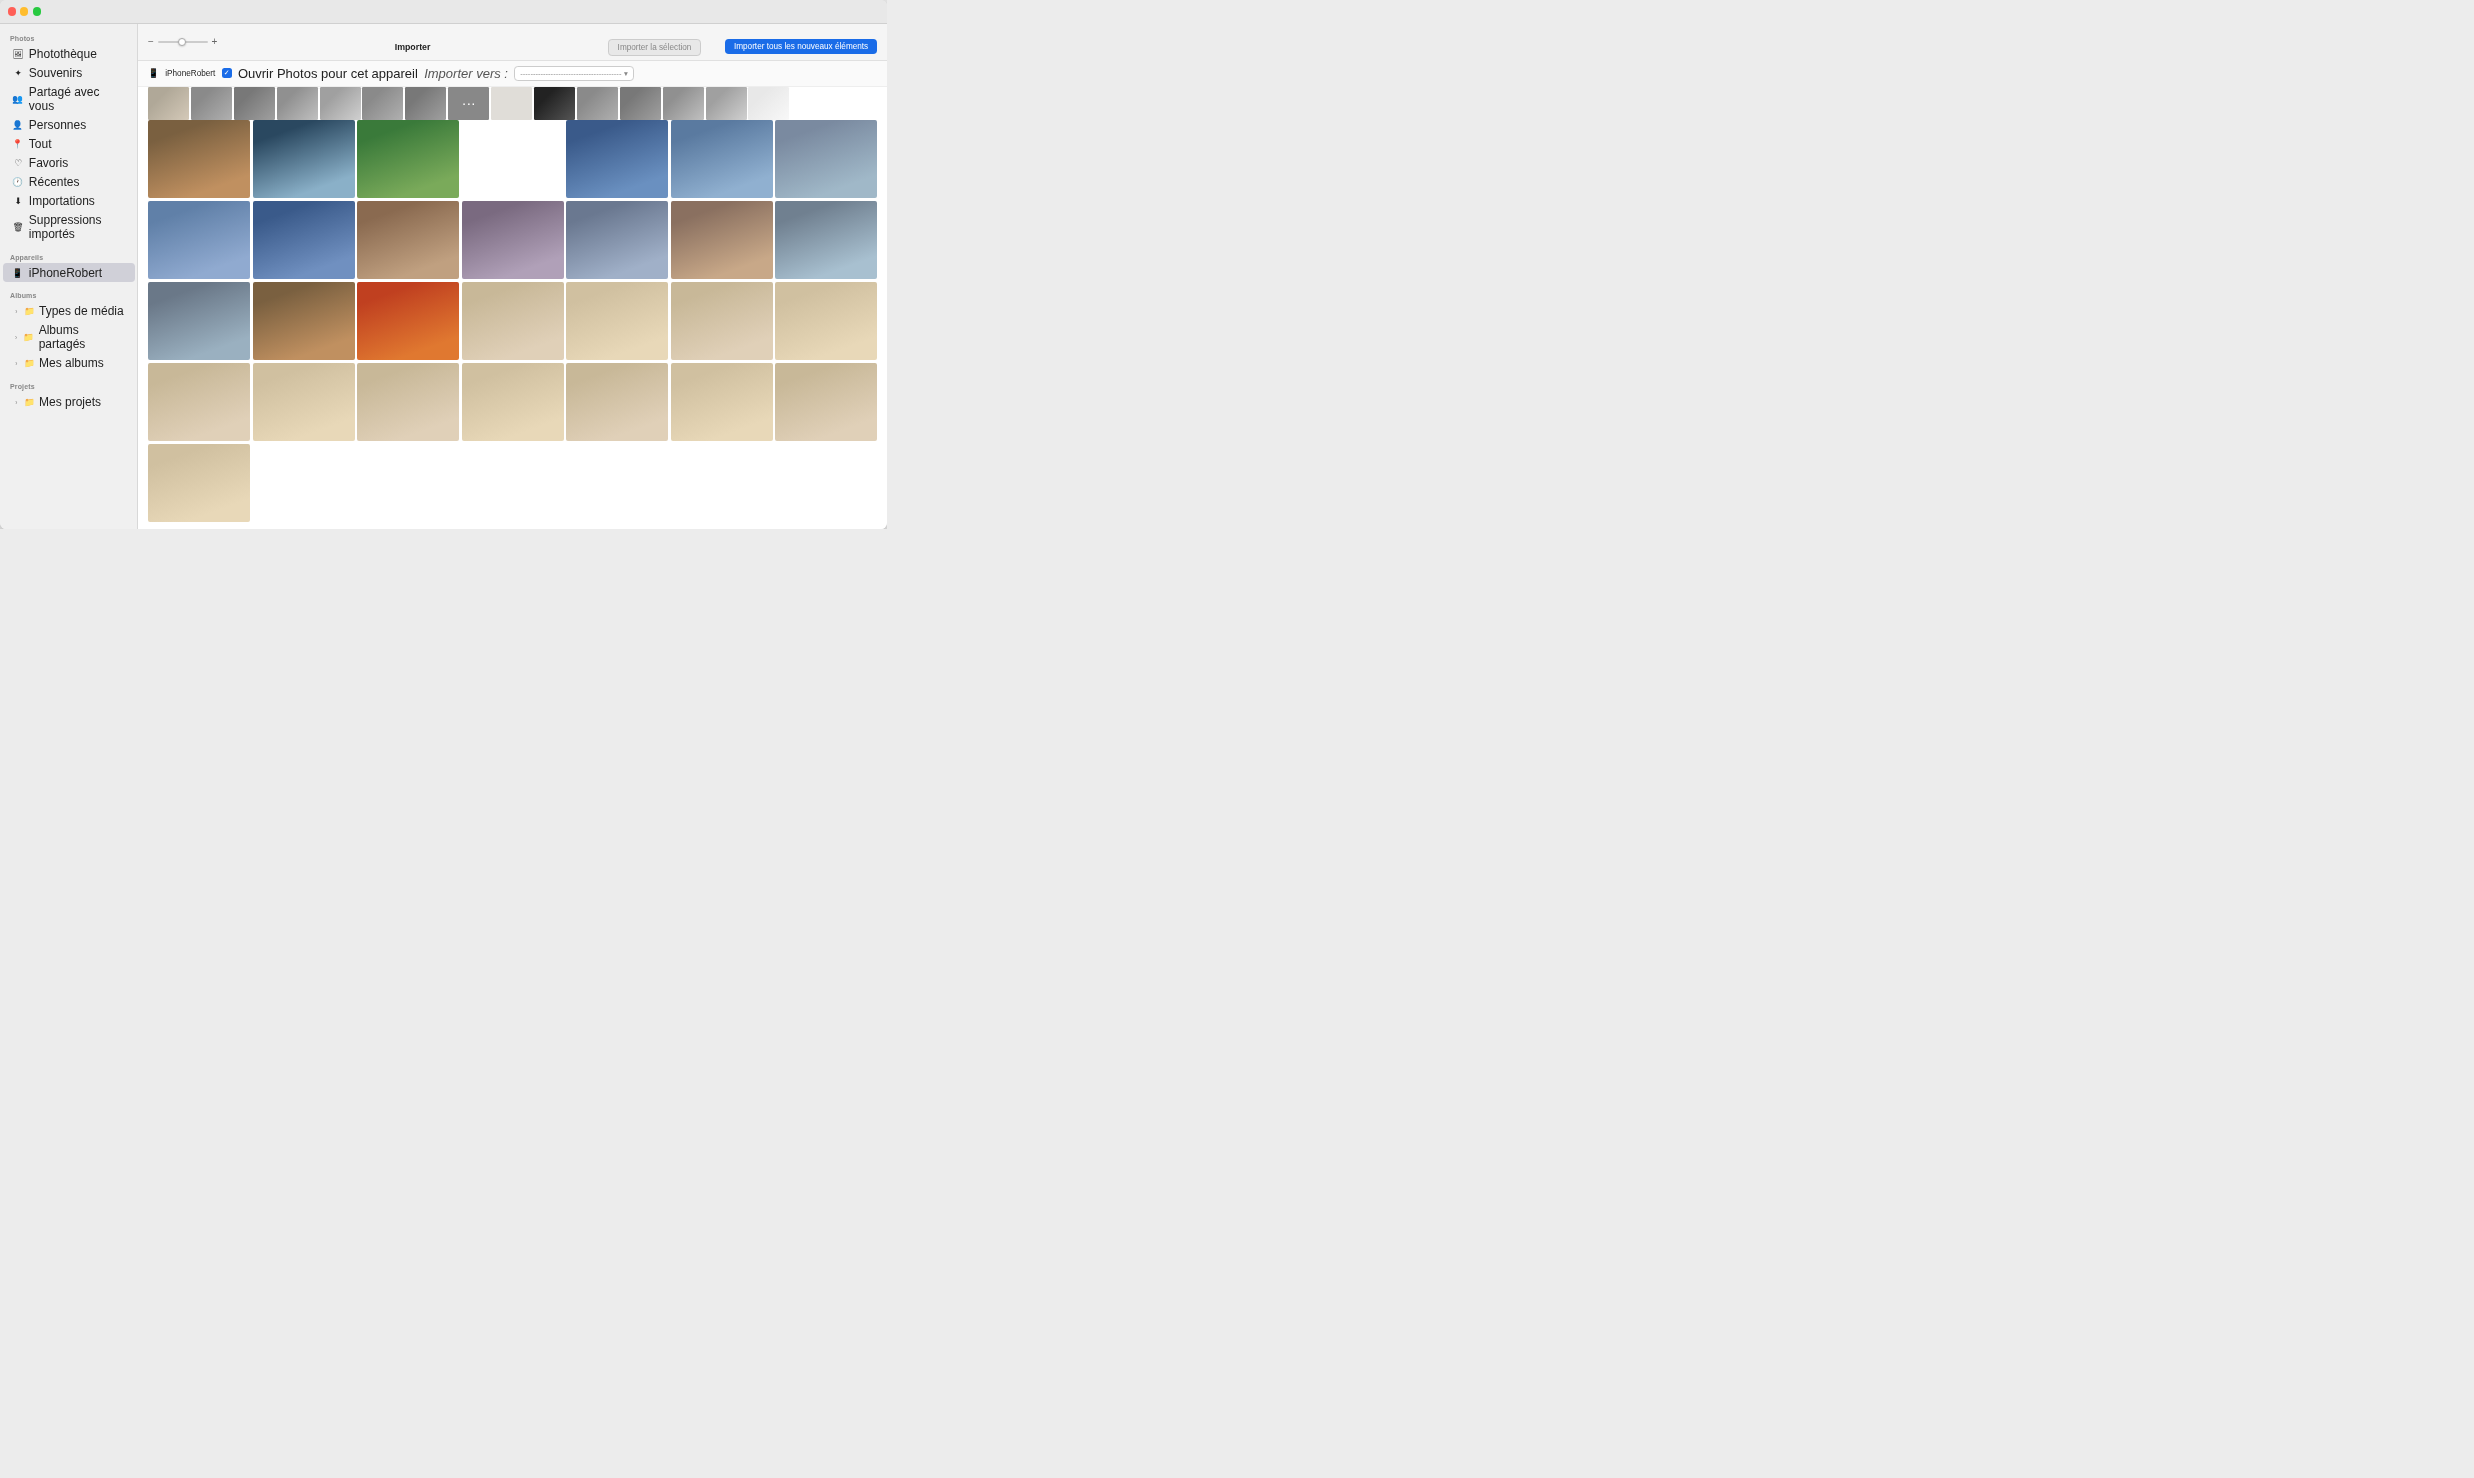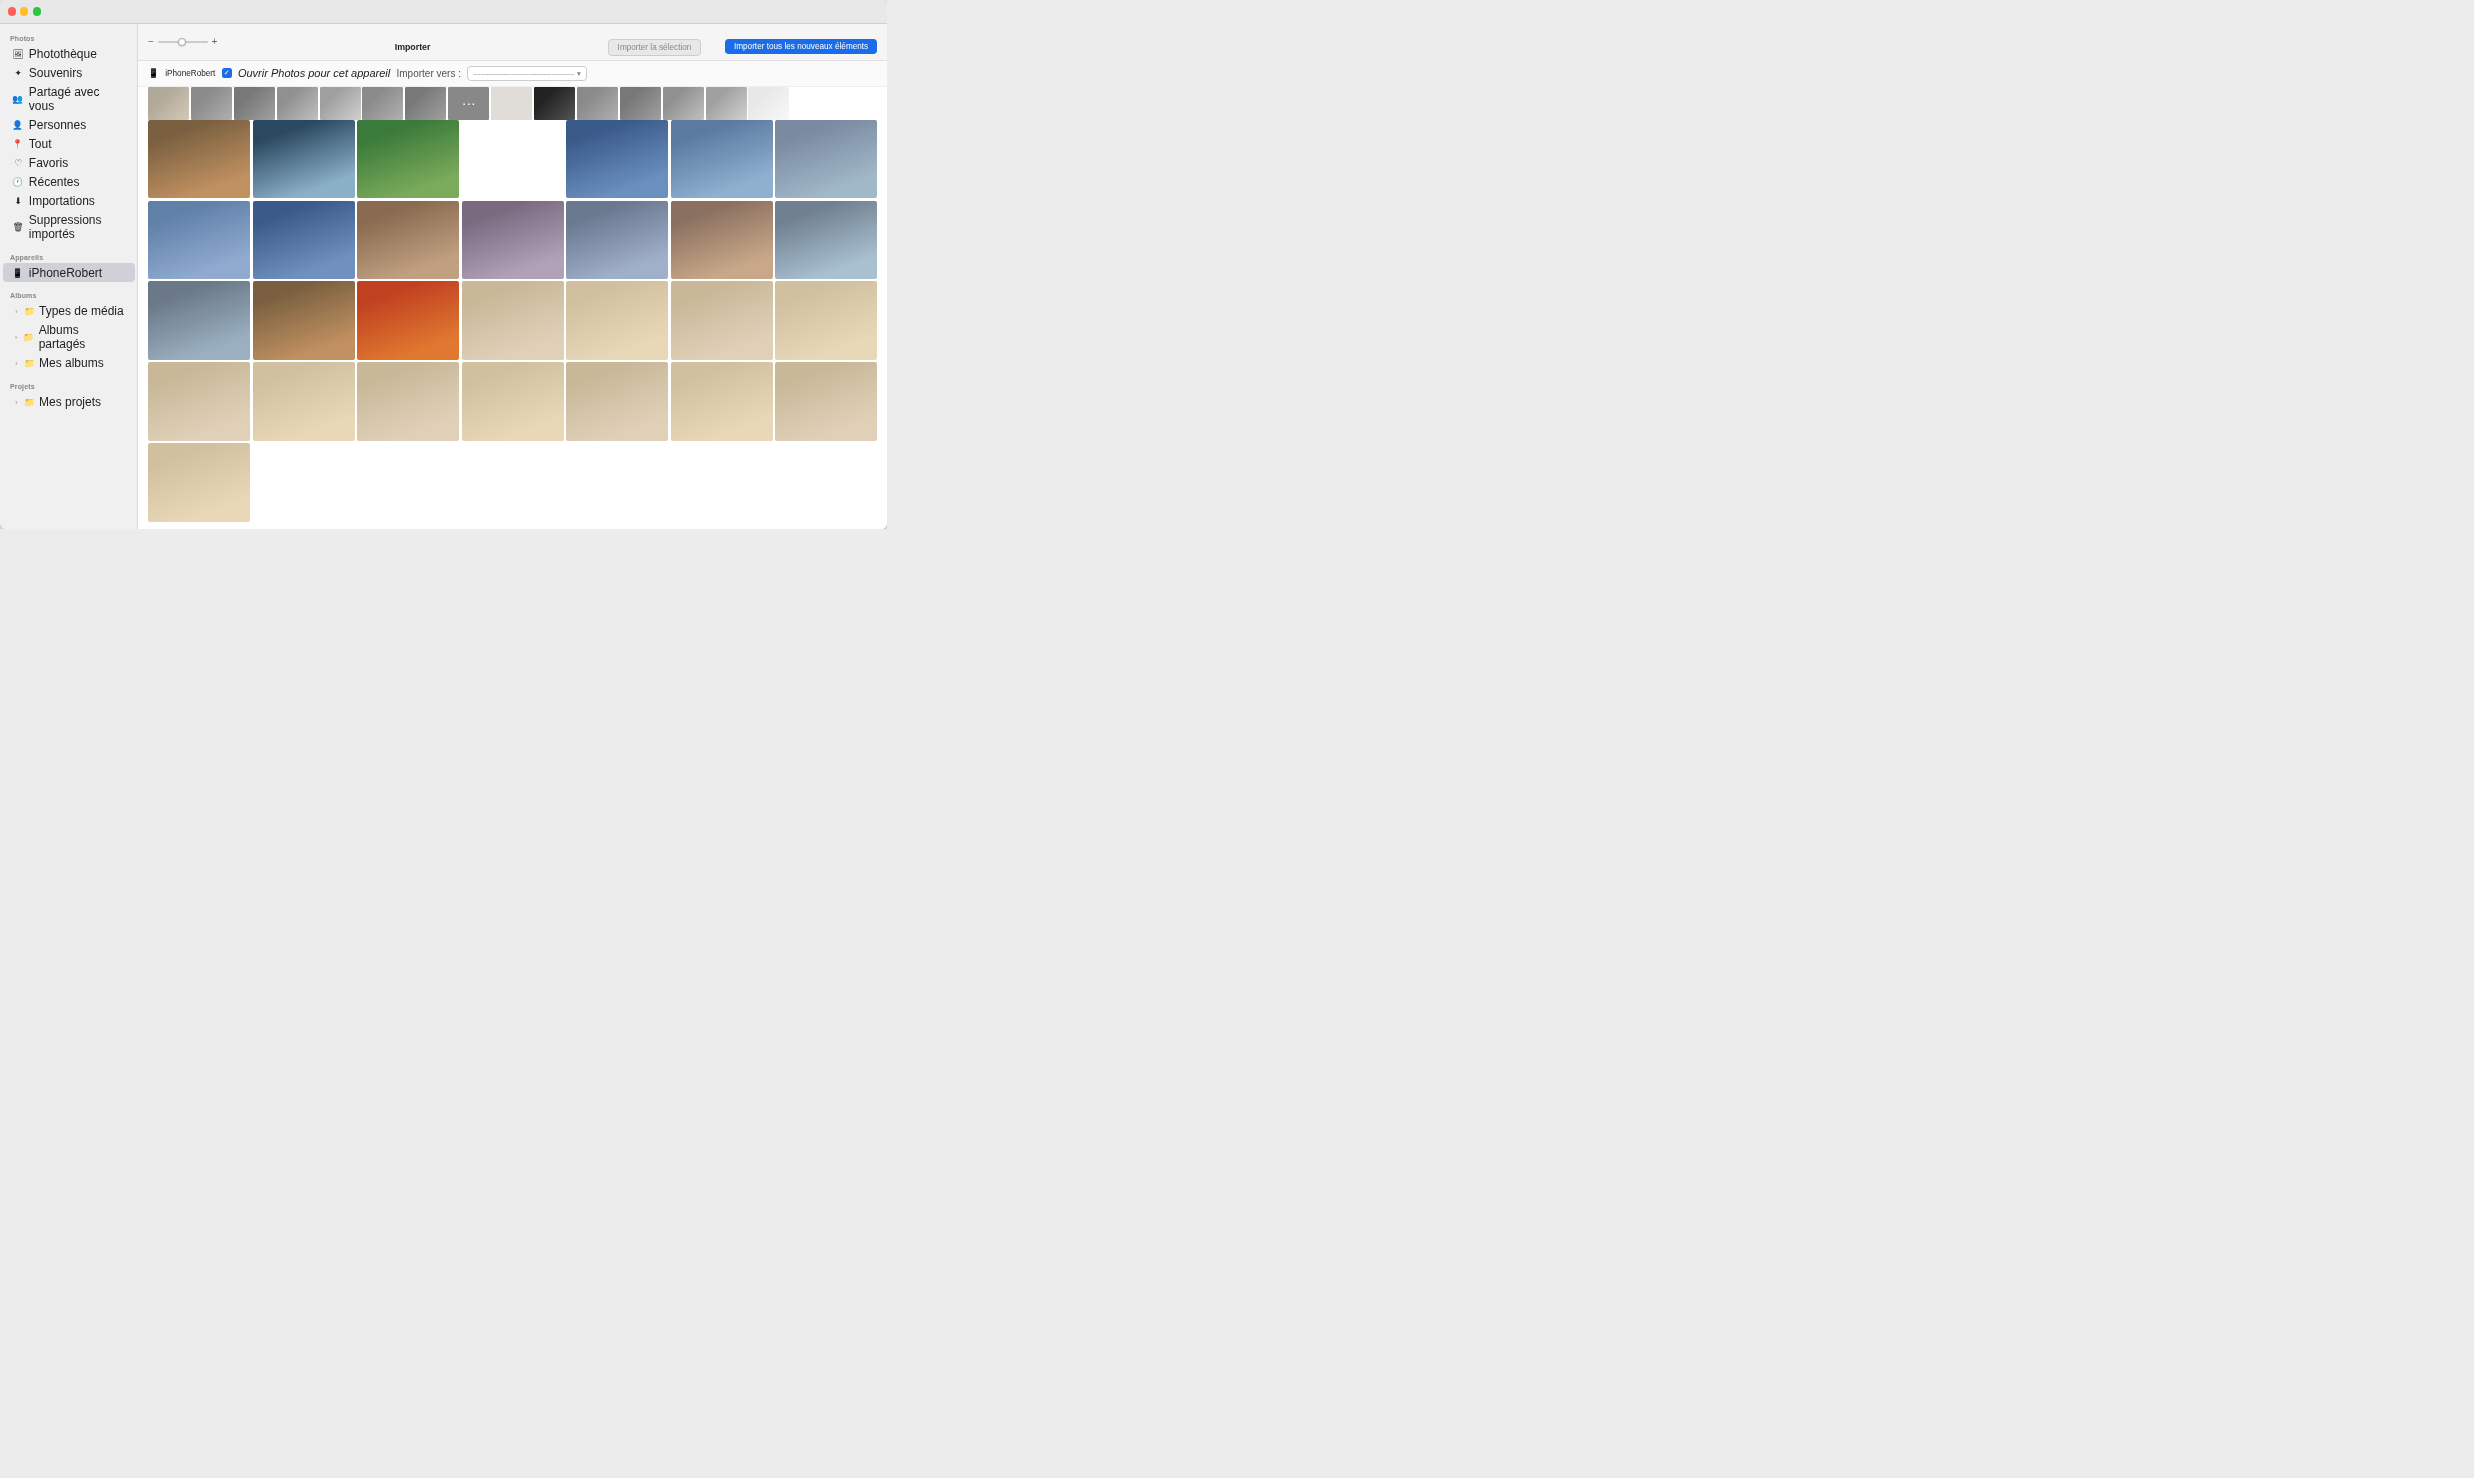--- a/index.html
+++ b/index.html
@@ -210,28 +210,28 @@
       border-radius: 2.5px;
       display: flex;
       align-items: center;
       justify-content: center;
       color: white;
       font-size: 7px;
       flex-shrink: 0;
     }
 
     .open-photos-label {
-      font-size: 11px;
+      font-size: 13px;
       color: #222;
+    }
+
+    .import-to-label {
+      font-size: 13px;
+      color: #555;
       font-style: italic;
-    }
-
-    .import-to-label {
-      font-size: 10px;
-      color: #555;
     }
 
     .import-dropdown {
       display: flex;
       align-items: center;
       gap: 2.5px;
       border: 0.6px solid #ccc;
       border-radius: 3.8px;
       padding: 1.9px 5px;
       background: #fff;

